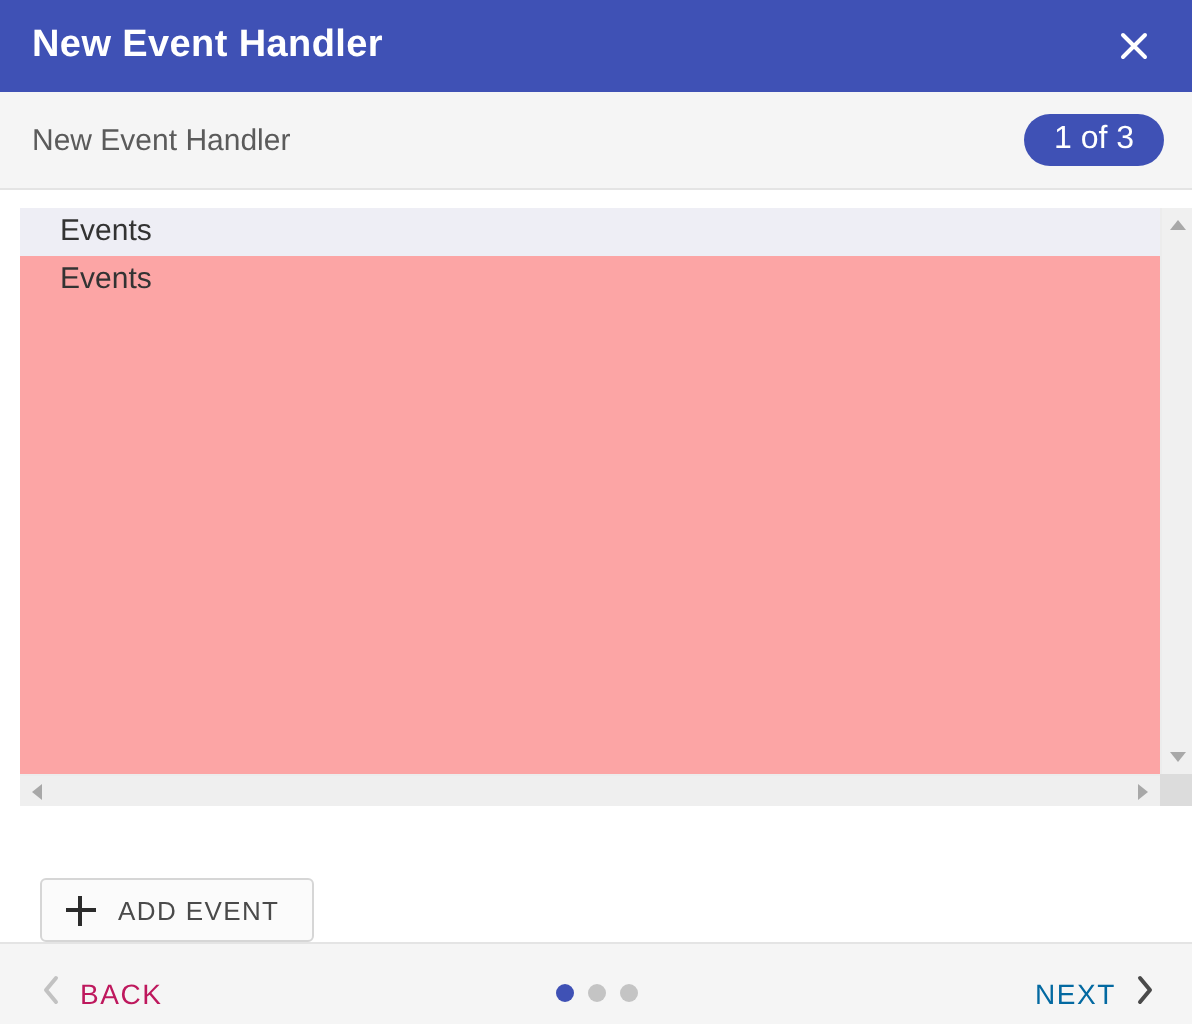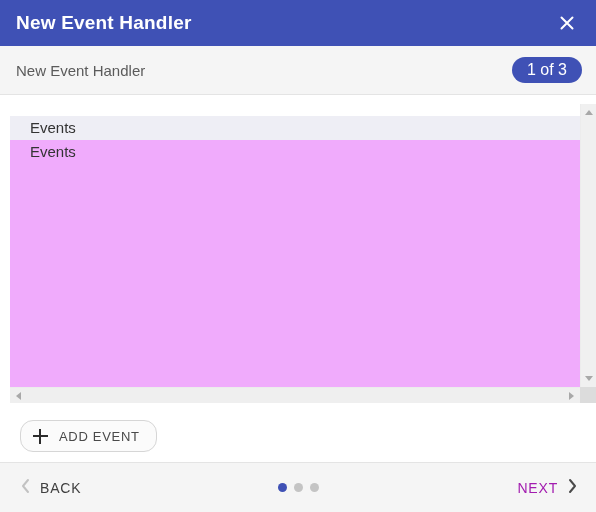--- a/index.html
+++ b/index.html
@@ -95,23 +95,22 @@
     height: 299px;
     background: #ffffff;
     box-sizing: border-box;
   }
   .list-scrollport {
     position: absolute;
     left: 0;
     top: 0;
     right: 16px;
     bottom: 16px;
-    background: #f0abfc;
+    background: #fca5a5;
     overflow: hidden;
-    margin-top: 12px;
   }
   .list-row {
     height: 24px;
     line-height: 24px;
     padding-left: 20px;
     font-size: 15px;
     color: #333333;
     white-space: nowrap;
     cursor: pointer;
     box-sizing: border-box;
@@ -188,27 +187,28 @@
     box-sizing: border-box;
   }
   .add-btn {
     display: inline-flex;
     align-items: center;
     gap: 11px;
     height: 32px;
     padding: 0 16px 0 12px;
     background: #fbfbfb;
     border: 1px solid #d6d6d6;
-    border-radius: 13px;
+    border-radius: 3px;
     color: #4a4a4a;
     font-size: 13px;
     letter-spacing: 0.7px;
     cursor: pointer;
     box-sizing: border-box;
     font-family: "Liberation Sans", sans-serif;
+    margin-top: 19px;
   }
   .plus-icon {
     position: relative;
     width: 15px;
     height: 15px;
     flex: 0 0 auto;
   }
   .plus-icon::before,
   .plus-icon::after {
     content: "";
@@ -239,22 +239,22 @@
     align-items: center;
     gap: 9px;
     font-size: 14px;
     letter-spacing: 0.8px;
     cursor: pointer;
     background: none;
     border: none;
     padding: 0;
     font-family: "Liberation Sans", sans-serif;
   }
-  .nav-btn.back { color: #404040; cursor: default; align-items: center; }
-  .nav-btn.next { color: #a21caf; margin-left: auto; }
+  .nav-btn.back { color: #be185d; cursor: default; align-items: center; }
+  .nav-btn.next { color: #0369a1; margin-left: auto; }
   .chev { display: block; flex: 0 0 auto; }
 
   .dots {
     position: absolute;
     left: 0; right: 0;
     display: flex;
     justify-content: center;
     gap: 7px;
     pointer-events: none;
   }

